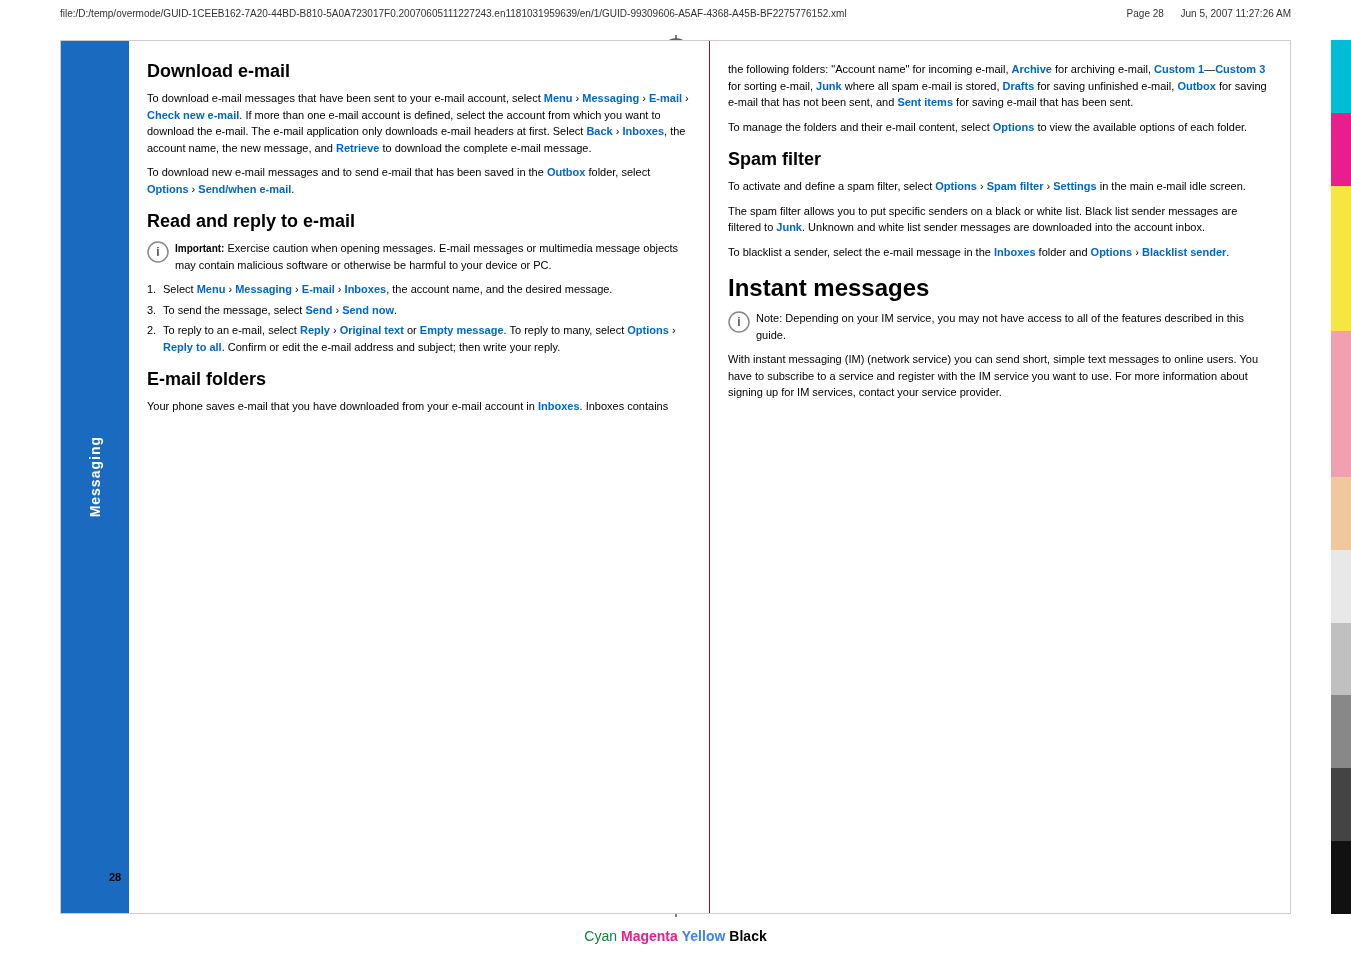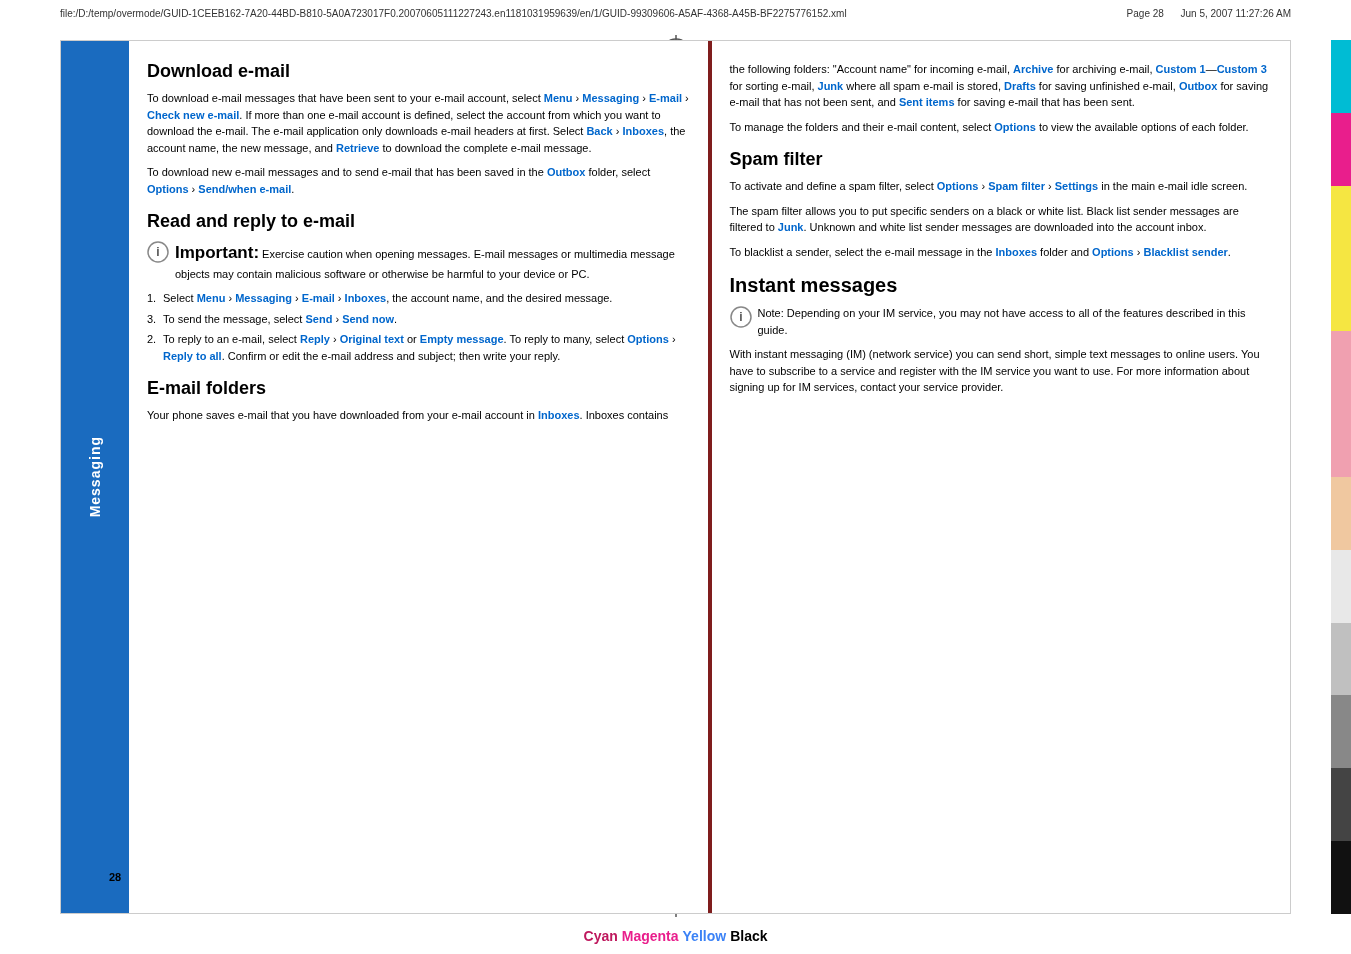--- a/index.html
+++ b/index.html
@@ -78,40 +78,40 @@
       top: 0;
       right: 0;
       bottom: 0;
       display: flex;
     }
 
     
     .left-column {
       flex: 1;
       padding: 20px 18px;
-      border-right: 4px solid #7f1d1d;
+      border-right: 1px solid #7f1d1d;
     }
 
     
     .right-column {
       flex: 1;
       padding: 20px 18px;
     }
 
     
     .section-heading {
       font-size: 18px;
       font-weight: bold;
       color: #000;
       margin-bottom: 8px;
       margin-top: 14px;
     }
 
     .section-heading-large {
-      font-size: 20px;
+      font-size: 24px;
       font-weight: bold;
       color: #000;
       margin-bottom: 8px;
       margin-top: 14px;
     }
 
     .section-heading:first-child,
     .section-heading-large:first-child {
       margin-top: 0;
     }
@@ -190,21 +190,21 @@
       gap: 4px;
     }
 
     .bold-text {
       font-weight: normal;
     }
 
     
     .important-label {
       font-weight: bold;
-      font-size: 17px;
+      font-size: 10px;
     }
   </style>
 </head>
 <body>
 
 <div class="file-path-bar">
   <span>file:/D:/temp/overmode/GUID-1CEEB162-7A20-44BD-B810-5A0A723017F0.20070605111227243.en1181031959639/en/1/GUID-99309606-A5AF-4368-A45B-BF2275776152.xml</span>
   <span>
     <span>Page 28</span>
     &nbsp;&nbsp;&nbsp;&nbsp;
@@ -371,17 +371,17 @@
 
       <p class="body-text">
         With instant messaging (IM) (network service) you can send short, simple text messages to online users. You have to subscribe to a service and register with the IM service you want to use. For more information about signing up for IM services, contact your service provider.
       </p>
 
     </div>
   </div>
 </div>
 
 <div class="bottom-labels">
-  <span style="color:#be185d; font-weight:bold;">Cyan</span>
+  <span style="color:#15803d; font-weight:normal;">Cyan</span>
   <span style="color:#e91e8c; font-weight:bold;">Magenta</span>
   <span style="color:#3b82f6; font-weight:bold;">Yellow</span>
   <span style="color:#000; font-weight:bold;">Black</span>
 </div>
 
 </body></html>

